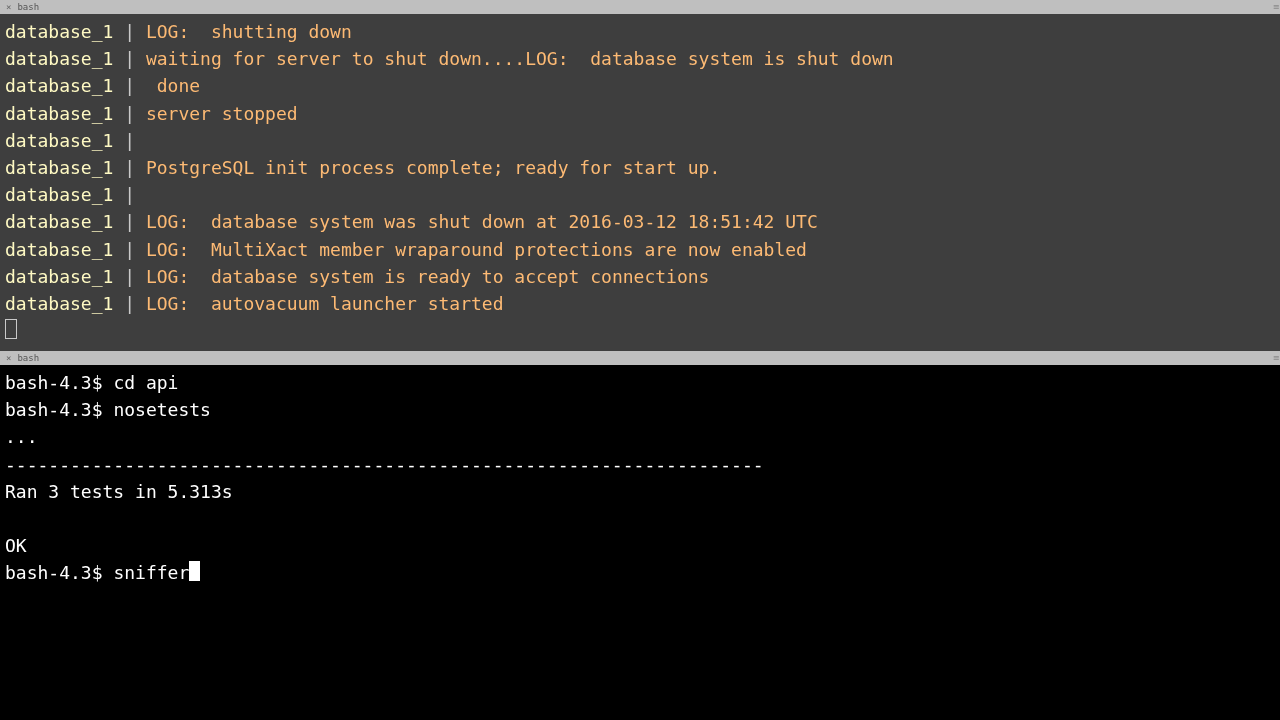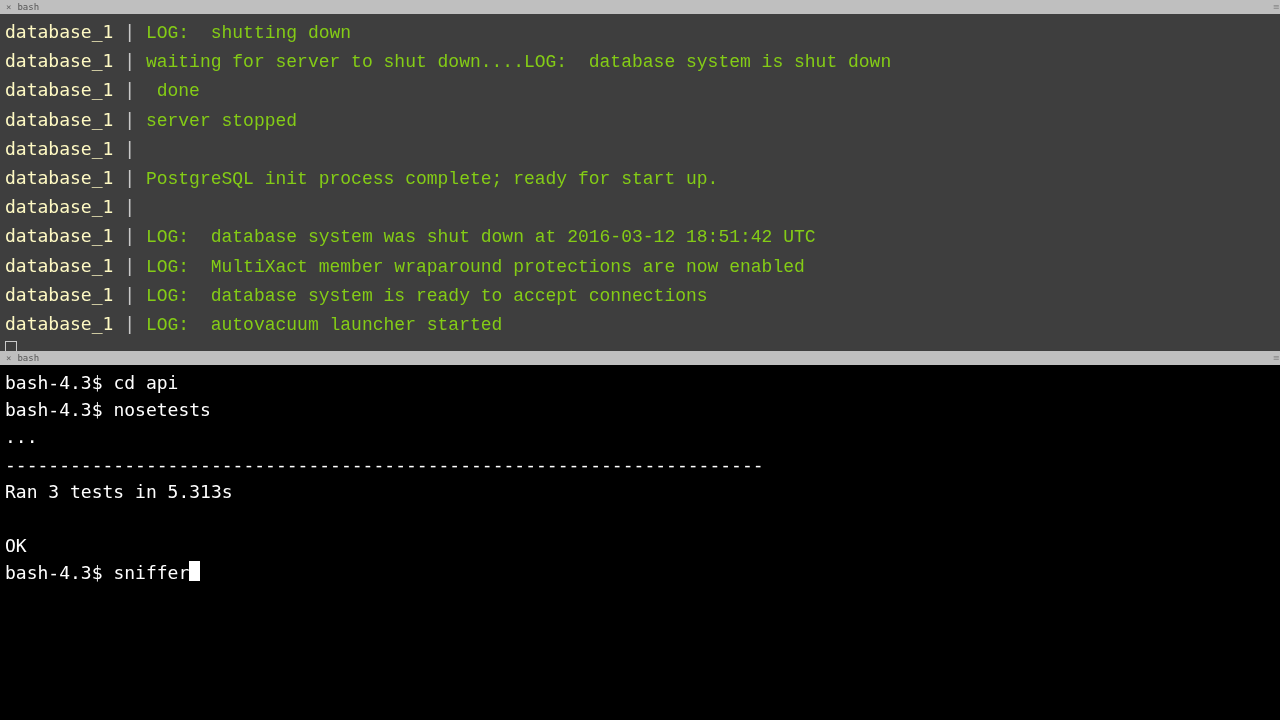--- a/index.html
+++ b/index.html
@@ -45,21 +45,21 @@
   }
   #pane-top .term {
     padding: 4px 5px 0 5px;
     font-size: 18px;
     line-height: 27.2px;
     white-space: pre;
     color: #c9c9c9;
   }
   .prefix { color: #fef9c3; }
   .sep    { color: #c9c9c9; }
-  .msg    { color: #84cc16; font-family: Liberation Mono, monospace; }
+  .msg    { color: #fdba74; }
   .cursor-box {
     display: inline-block;
     width: 12px;
     height: 20px;
     border: 1px solid #c9c9c9;
     vertical-align: -2px;
   }
   
   #pane-bottom {
     height: calc(720px - 351px);

